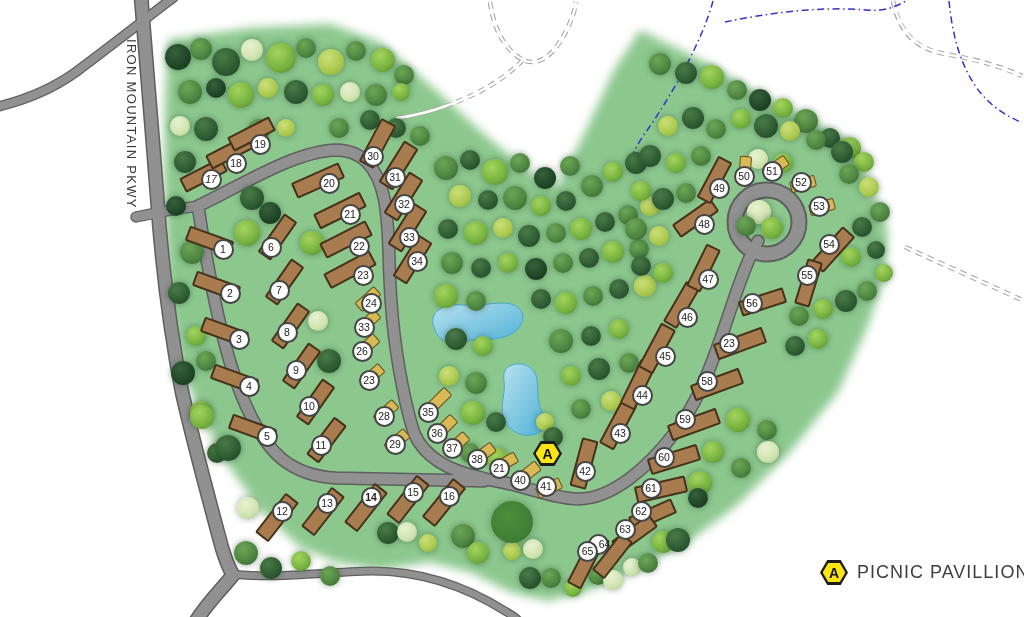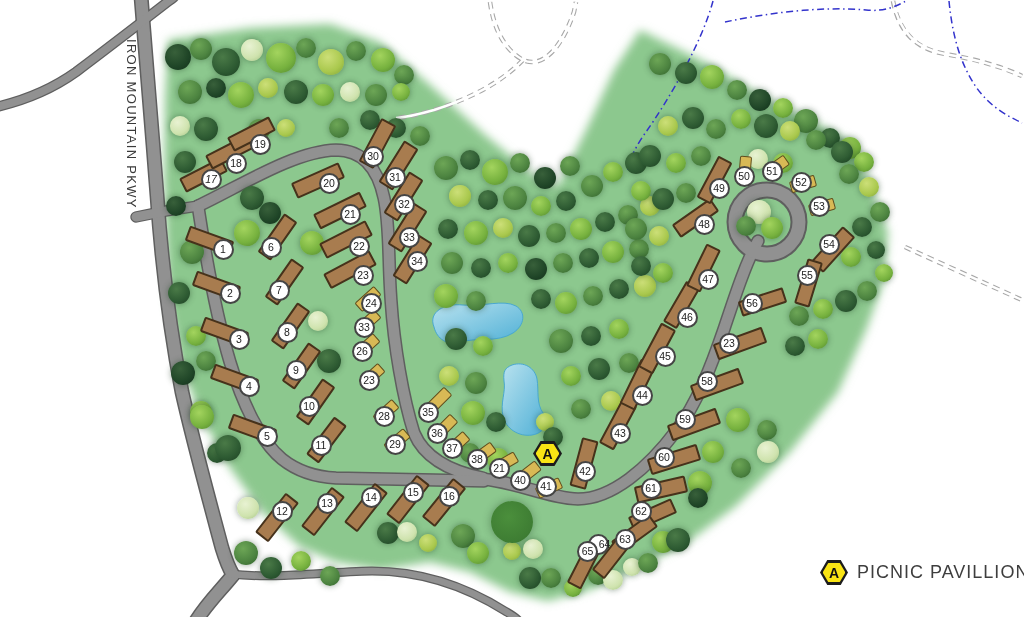--- a/index.html
+++ b/index.html
@@ -352,21 +352,21 @@
       <div class="badge" style="left: 238.5px; top: 375.5px;">4</div>
       <div class="badge" style="left: 256.5px; top: 425.5px;">5</div>
       <div class="badge" style="left: 260.5px; top: 236.5px;">6</div>
       <div class="badge" style="left: 268.5px; top: 279.5px;">7</div>
       <div class="badge" style="left: 276.5px; top: 321.5px;">8</div>
       <div class="badge" style="left: 285.5px; top: 359.5px;">9</div>
       <div class="badge" style="left: 298.5px; top: 395.5px;">10</div>
       <div class="badge" style="left: 310.5px; top: 434.5px;">11</div>
       <div class="badge" style="left: 271.5px; top: 500.5px;">12</div>
       <div class="badge" style="left: 316.5px; top: 492.5px;">13</div>
-      <div class="badge" style="left: 360.5px; top: 486.5px;">14</div>
+      <div class="badge" style="left: 360.5px; top: 486.5px; font-weight: bold;">14</div>
       <div class="badge" style="left: 402.5px; top: 481.5px;">15</div>
       <div class="badge" style="left: 438.5px; top: 485.5px;">16</div>
       <div class="badge" style="left: 200.5px; top: 168.5px; font-style: italic;">17</div>
       <div class="badge" style="left: 225.5px; top: 152.5px;">18</div>
       <div class="badge" style="left: 249.5px; top: 133.5px;">19</div>
       <div class="badge" style="left: 318.5px; top: 172.5px;">20</div>
       <div class="badge" style="left: 339.5px; top: 203.5px;">21</div>
       <div class="badge" style="left: 348.5px; top: 235.5px;">22</div>
       <div class="badge" style="left: 352.5px; top: 264.5px;">23</div>
       <div class="badge" style="left: 360.5px; top: 292.5px;">24</div>
@@ -401,21 +401,21 @@
       <div class="badge" style="left: 808.5px; top: 195.5px;">53</div>
       <div class="badge" style="left: 818.5px; top: 233.5px;">54</div>
       <div class="badge" style="left: 796.5px; top: 264.5px;">55</div>
       <div class="badge" style="left: 741.5px; top: 292.5px;">56</div>
       <div class="badge" style="left: 718.5px; top: 332.5px;">23</div>
       <div class="badge" style="left: 696.5px; top: 370.5px;">58</div>
       <div class="badge" style="left: 674.5px; top: 408.5px;">59</div>
       <div class="badge" style="left: 653.5px; top: 446.5px;">60</div>
       <div class="badge" style="left: 640.5px; top: 477.5px;">61</div>
       <div class="badge" style="left: 630.5px; top: 500.5px;">62</div>
-      <div class="badge" style="left: 614.5px; top: 518.5px; margin-top: 10px;">63</div>
+      <div class="badge" style="left: 614.5px; top: 518.5px;">63</div>
       <div class="badge" style="left: 588px; top: 533.5px; padding-left: 12px;">64</div>
       <div class="badge" style="left: 577px; top: 540.5px;">65</div>
     </div>
 
   <div class="hex marker-a">
     <span>A</span>
   </div>
 
   <div class="pkwy-label">IRON MOUNTAIN PKWY</div>
 

